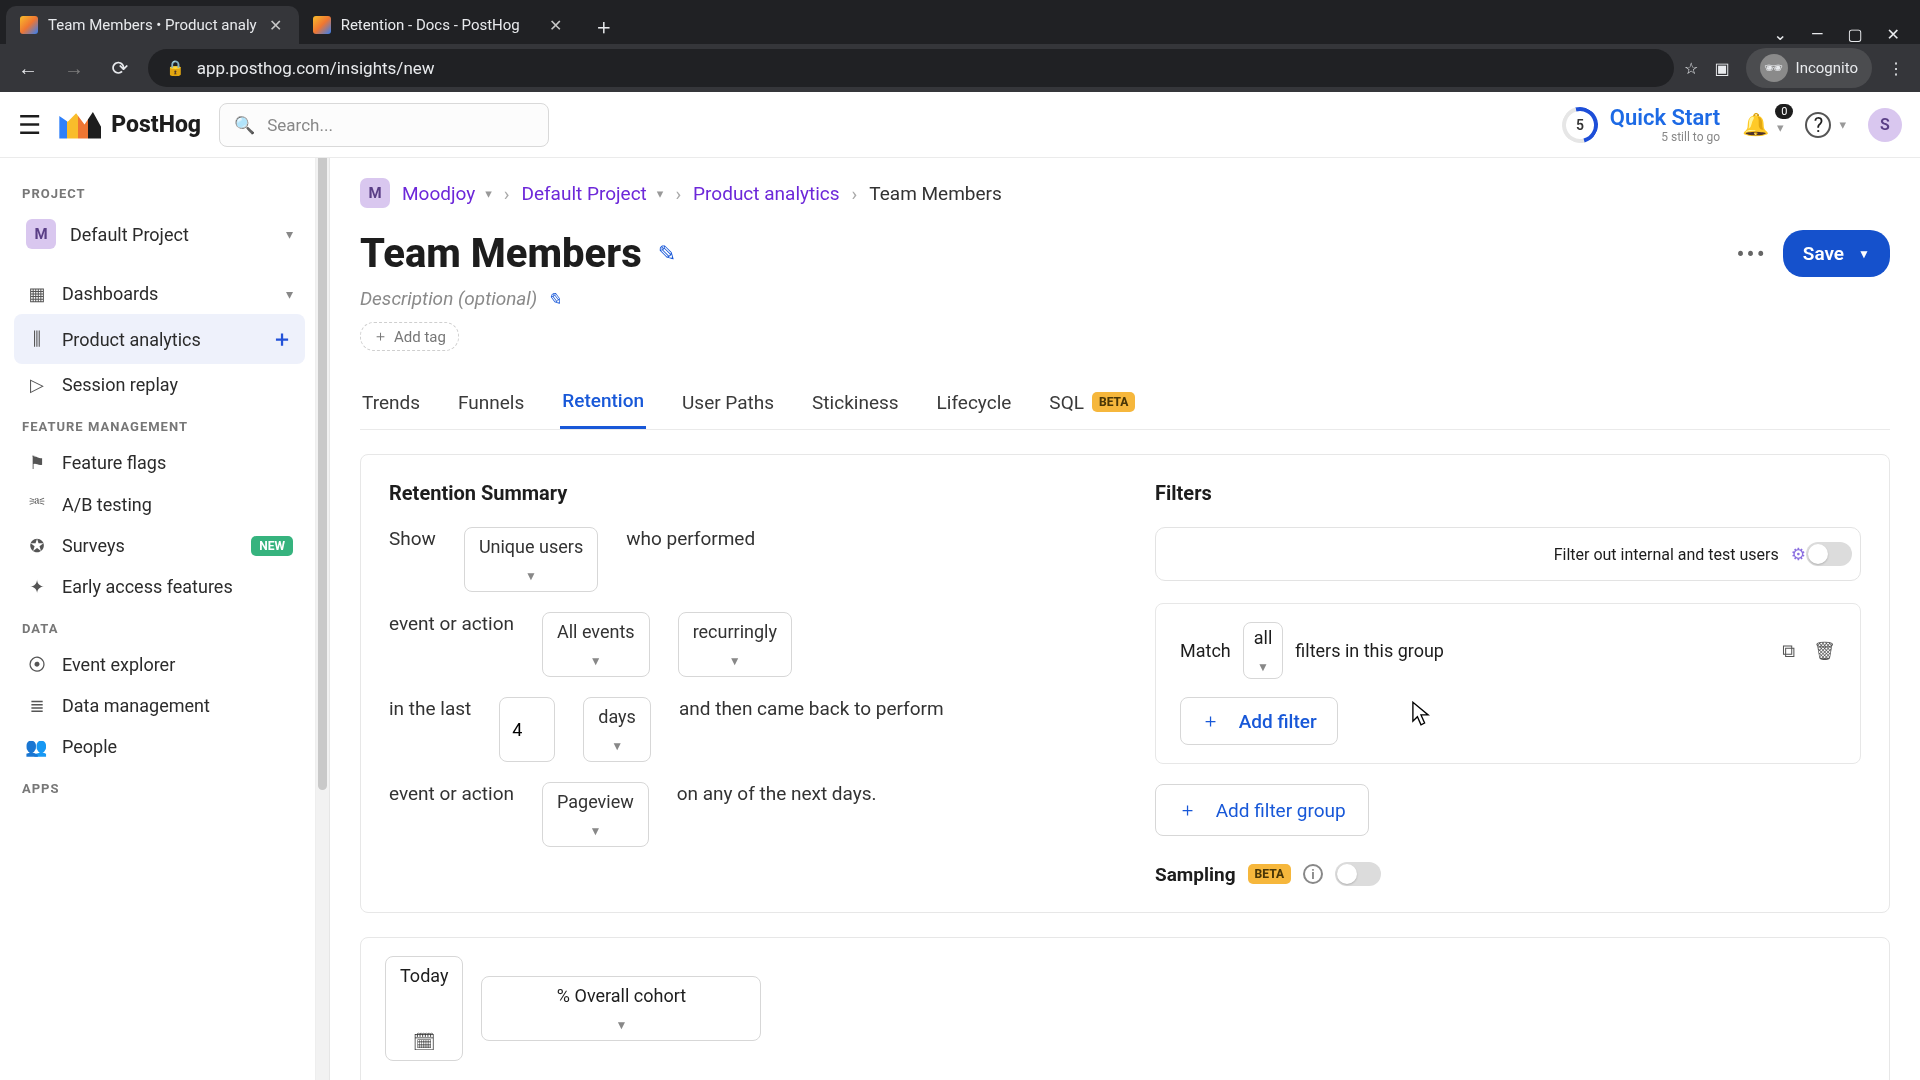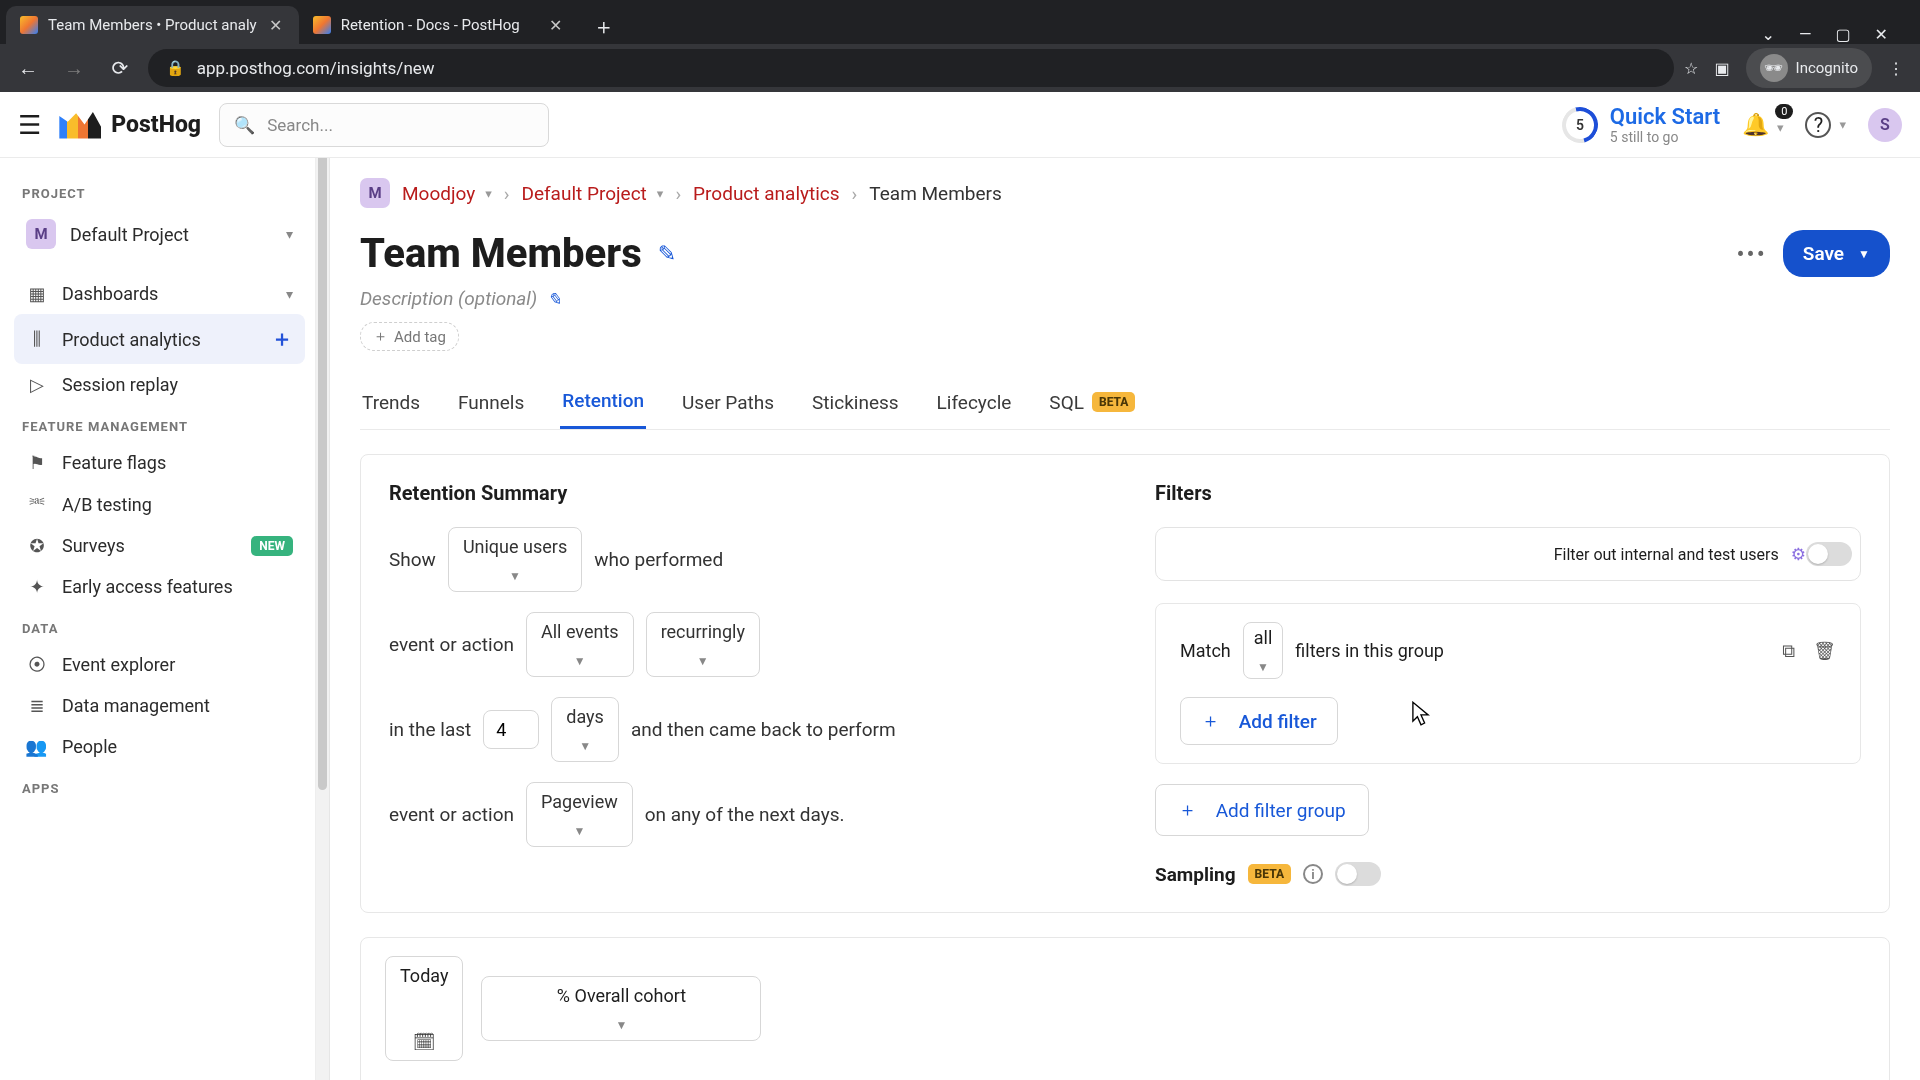--- a/index.html
+++ b/index.html
@@ -1,20 +1,20 @@
 <!DOCTYPE html>
 <html><head>
 <meta charset="utf-8">
 <style>
   * { box-sizing: border-box; margin: 0; padding: 0; font-family: -apple-system, BlinkMacSystemFont, "Segoe UI", Roboto, sans-serif; }
   body { width:1920px; height:1080px; overflow:hidden; background:#fff; color:#1d1d1d; }
 
   
   .browser-chrome { background:#202124; color:#e8eaed; }
-  .tab-strip { display:flex; align-items:flex-end; height:44px; padding:6px 18px 0 6px; gap:0; }
+  .tab-strip { display:flex; align-items:flex-end; height:44px; padding:6px 6px 0 6px; gap:0; }
   .tab { display:flex; align-items:center; gap:10px; height:38px; padding:0 14px; font-size:15px; border-radius:10px 10px 0 0; max-width:330px; min-width:280px; position:relative; }
   .tab.active { background:#35363a; }
   .tab .favicon { width:18px; height:18px; border-radius:3px; background:linear-gradient(135deg,#f9bd2b,#ef7632 50%,#2f80fa); flex:none; }
   .tab .title { flex:1; white-space:nowrap; overflow:hidden; text-overflow:ellipsis; color:#e8eaed; }
   .tab .close { width:18px; height:18px; display:flex; align-items:center; justify-content:center; color:#c7c7c7; font-size:16px; cursor:pointer; }
   .new-tab { width:34px; height:34px; display:flex; align-items:center; justify-content:center; color:#e8eaed; font-size:22px; margin-left:8px; cursor:pointer; }
   .window-controls { margin-left:auto; display:flex; align-items:center; gap:24px; padding-right:14px; color:#e8eaed; }
   .window-controls span { font-size:16px; cursor:pointer; }
 
   .addr-bar { display:flex; align-items:center; gap:10px; background:#35363a; height:48px; padding:0 10px; }
@@ -37,42 +37,42 @@
   .logo { display:flex; align-items:center; gap:10px; font-weight:800; font-size:23px; }
   .logo-mark { width:42px; height:28px; background:
     linear-gradient(90deg,#2f80fa 0 20%,#f9bd2b 20% 45%,#ef7632 45% 70%,#1d1d1d 70% 100%);
     clip-path: polygon(0 100%,0 20%,20% 40%,40% 10%,60% 50%,80% 5%,100% 60%,100% 100%); }
   .search-box { display:flex; align-items:center; gap:12px; width:330px; height:44px; border:1px solid #d9d9d9; border-radius:8px; padding:0 14px; color:#888; font-size:17px; background:#fcfcfc; }
   .top-right { margin-left:auto; display:flex; align-items:center; gap:22px; }
   .quick-start { display:flex; align-items:center; gap:12px; }
   .progress-ring { width:36px; height:36px; border-radius:50%; border:4px solid #e6e6e6; border-top-color:#1d4ed8; border-right-color:#1d4ed8; transform:rotate(30deg); display:flex; align-items:center; justify-content:center; font-size:14px; font-weight:600; color:#333;}
   .progress-ring span{ transform:rotate(-30deg);}
   .qs-text .t { color:#1d6ae5; font-weight:600; font-size:22px;}
-  .qs-text .s { color:#888; font-size:14px;}
+  .qs-text .s { color:#888; font-size:12px;text-align:right;}
   .bell { position:relative; font-size:22px; cursor:pointer;}
   .bell .badge { position:absolute; top:-8px; right:-10px; background:#1d1d1d; color:#fff; border-radius:10px; font-size:11px; padding:1px 6px;}
   .help { font-size:20px; border:2px solid #555; border-radius:50%; width:26px; height:26px; display:flex; align-items:center; justify-content:center; cursor:pointer;}
   .user-av { width:34px; height:34px; border-radius:50%; background:#d9c7ef; color:#5a3e86; display:flex; align-items:center; justify-content:center; font-weight:600;}
 
   
   .sidebar { width:316px; padding:80px 10px 14px 14px; background:#fff; border-right:1px solid #eee; overflow:hidden; position:relative;}
   .side-head { font-size:13px; letter-spacing:1px; color:#777; font-weight:700; margin:14px 8px 8px; }
   .side-item { display:flex; align-items:center; gap:14px; padding:10px 12px; border-radius:8px; color:#2b2b2b; font-size:18px; cursor:pointer; position:relative;}
   .side-item .chev { margin-left:auto; color:#888; font-size:14px;}
   .side-item .plus { margin-left:auto; color:#2352d8; font-size:22px; font-weight:600;}
   .side-item.active { background:#eef1fb; color:#2b2b2b;}
   .proj-chip { width:30px; height:30px; border-radius:6px; background:#d9c7ef; color:#5a3e86; display:flex; align-items:center; justify-content:center; font-weight:700; font-size:15px;}
   .pill-new { background:#36b37e; color:#fff; font-size:12px; font-weight:700; padding:3px 8px; border-radius:5px; margin-left:auto;}
   .icon { width:22px; display:inline-flex; justify-content:center; color:#555; font-size:18px;}
 
   
   .main { flex:1; padding:86px 30px 20px 30px; overflow:hidden; }
   .crumbs { display:flex; align-items:center; gap:12px; font-size:19px; color:#333; flex-wrap:wrap;}
   .crumbs .seg { display:flex; align-items:center; gap:8px;}
-  .crumbs .link { color:#b91c1c; cursor:pointer;}
+  .crumbs .link { color:#6d28d9; cursor:pointer;}
   .crumbs .sep { color:#aaa; }
   .crumb-chip { width:30px; height:30px; border-radius:7px; background:#d9c7ef; color:#5a3e86; font-weight:700; display:flex; align-items:center; justify-content:center; font-size:15px;}
   .mini-chev { color:#999; font-size:13px; margin-left:2px;}
 
   .title-row { display:flex; align-items:center; gap:16px; margin-top:22px;}
   .page-title { font-size:40px; font-weight:800; }
   .edit-ic { color:#1858d8; font-size:22px; cursor:pointer;}
   .title-actions { margin-left:auto; display:flex; align-items:center; gap:16px;}
   .more-dots { font-size:24px; color:#666; cursor:pointer; letter-spacing:2px;}
   .save-btn { background:#1551cc; color:#fff; border:none; border-radius:20px; padding:12px 20px; font-size:19px; font-weight:600; display:flex; align-items:center; gap:14px; cursor:pointer;}
@@ -83,21 +83,21 @@
 
   .tabs { display:flex; gap:34px; margin-top:28px; border-bottom:1px solid #eaeaea; font-size:19px;}
   .tabs .tab-i { padding:10px 2px 14px; color:#3a3a3a; cursor:pointer; display:flex; align-items:center; gap:8px;}
   .tabs .tab-i.active { color:#1858d8; border-bottom:3px solid #1858d8; font-weight:500;}
   .beta { background:#f6b73c; color:#4a3707; font-size:12px; font-weight:800; padding:3px 7px; border-radius:5px;}
 
   .panel { border:1px solid #e7e7e7; border-radius:8px; margin-top:24px; padding:26px 28px; display:flex; gap:60px;}
   .col { flex:1; }
   .col h3 { font-size:20px; font-weight:700; margin-bottom:22px;}
 
-  .sentence { display:flex; align-items:center; flex-wrap:wrap; gap:12px; font-size:19px; color:#333; margin-bottom:20px;}
+  .sentence { display:flex; flex-wrap:wrap; gap:28px; font-size:19px; color:#333; margin-bottom:20px;}
   .dd-pill { display:inline-flex; align-items:center; gap:12px; border:1px solid #d7d7d7; border-radius:8px; padding:8px 14px; font-size:18px; background:#fff; cursor:pointer; white-space:nowrap;flex-direction:column;}
   .dd-pill .caret { color:#888; font-size:12px;}
   .num-input { width:56px; border:1px solid #d7d7d7; border-radius:8px; padding:8px 12px; font-size:18px; }
 
   .hint { color:#555; font-size:18px; margin-top:6px;}
   .hint a { color:#1858d8; text-decoration:none; cursor:pointer;}
   .ext { font-size:14px; margin-left:4px;}
 
   .filter-box { border:1px solid #e3e3e3; border-radius:10px; padding:14px 8px; display:flex; align-items:center; justify-content:flex-end; margin-bottom:22px;}
   .gear { color:#8b6fe0; font-size:17px; margin-left:8px;}

